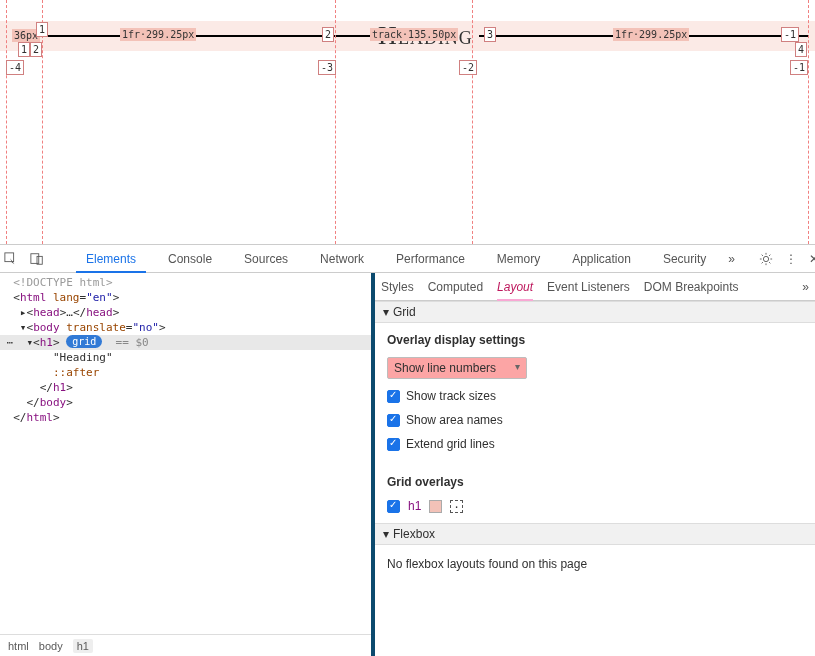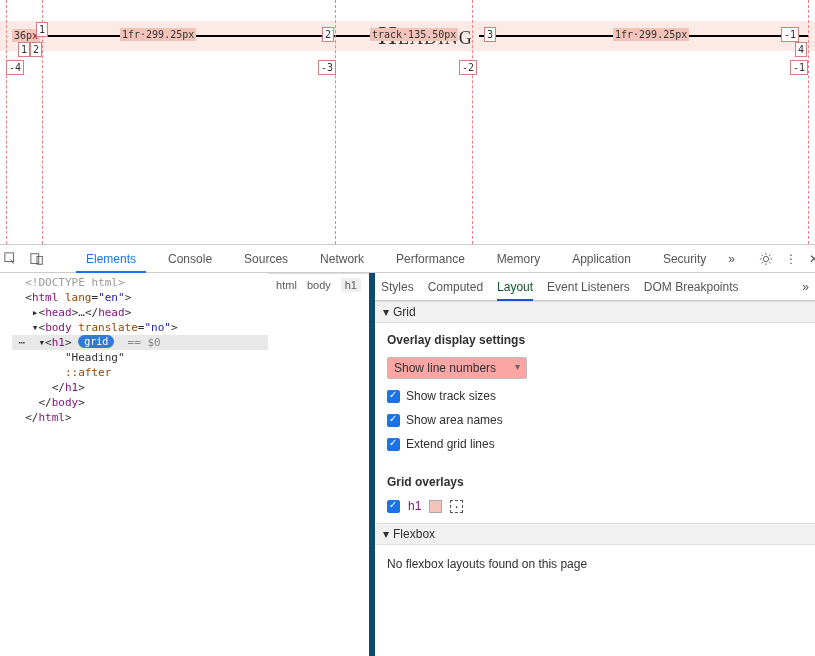--- a/index.html
+++ b/index.html
@@ -18,42 +18,42 @@
 
 .devtools { flex: 1; display: flex; flex-direction: column; border-top: 1px solid #ccc; background: #fff; }
 .tabstrip { height: 28px; display: flex; align-items: center; border-bottom: 1px solid #ccc; padding: 0 4px; gap: 12px; }
 .tabstrip .icon-btn { width: 24px; height: 24px; display: flex; align-items: center; justify-content: center; color: #555; cursor: pointer; }
 .tabstrip .tab { padding: 0 10px; height: 28px; line-height: 28px; font-size: 12px; color: #555; cursor: pointer; }
 .tabstrip .tab.active { color: #1a73e8; border-bottom: 2px solid #1a73e8; }
 .tabstrip .spacer { flex: 1; }
 
 
 .split { flex: 1; display: flex; min-height: 0; }
-.dom-pane { flex: 1; display: flex; flex-direction: row; border-right: 6px solid #0c4a6e; min-width: 0; margin-left: 12px; }
+.dom-pane { flex: 1; display: flex; flex-direction: column; border-right: 4px solid #0c4a6e; min-width: 0; }
 .dom-tree { flex: 1; overflow: auto; font-family: Menlo, Consolas, monospace; font-size: 11px; line-height: 15px; padding: 2px 0; }
 .dom-tree .ln { white-space: pre; }
 .dom-tree .sel { background: #e8e8e8; }
 .tk-doctype { color: #9a9a9a; }
 .tk-name { color: #881280; }
 .tk-attr { color: #994500; }
 .tk-val { color: #1a1aa6; }
 .tk-pseudo { color: #994500; }
 .tk-text { color: #303030; }
 .grid-pill { display: inline-block; background: #317ad6; color: #fff; border-radius: 7px; padding: 0 6px; font-size: 10px; line-height: 13px; vertical-align: 1px; }
 .eq0 { color: #888; }
 
 .breadcrumb { height: 22px; border-top: 1px solid #ddd; display: flex; align-items: center; gap: 10px; padding: 0 8px; font-size: 11px; color: #5a5a5a; }
 .breadcrumb span { cursor: pointer; }
 .breadcrumb span.active { background: #eee; padding: 1px 4px; border-radius: 2px; }
 
 
 .side-pane { width: 440px; display: flex; flex-direction: column; }
 .side-tabs { height: 28px; display: flex; align-items: center; border-bottom: 1px solid #ccc; padding: 0 6px; gap: 14px; }
 .side-tabs .stab { font-size: 12px; color: #555; height: 28px; line-height: 28px; cursor: pointer; }
-.side-tabs .stab.active { color: #14532d; border-bottom: 2px solid #1d4ed8; }
+.side-tabs .stab.active { color: #be185d; border-bottom: 2px solid #f9a8d4; font-style: italic; }
 .side-tabs .more { margin-left: auto; color: #555; cursor: pointer; }
 
 .section-header { background: #f1f1f1; border-top: 1px solid #ddd; border-bottom: 1px solid #ddd; padding: 3px 8px; font-size: 12px; color: #303030; display: flex; align-items: center; gap: 4px; }
 .section-body { padding: 10px 12px; }
 .section-title { font-weight: 600; font-size: 12px; margin-bottom: 10px; }
 .select-ctl { border: 1px solid #bdbdbd; border-radius: 2px; padding: 3px 20px 3px 6px; font-size: 12px; background: #fca5a5; position: relative; display: inline-block; min-width: 140px; cursor: pointer; }
 .select-ctl::after { content: "▾"; position: absolute; right: 6px; top: 3px; font-size: 10px; color: #666; }
 .chk-row { display: flex; align-items: center; gap: 6px; margin-top: 10px; font-size: 12px; }
 .chk { width: 13px; height: 13px; border: 1px solid #1a73e8; border-radius: 2px; background: #1a73e8; position: relative; display: inline-block; }
 .chk::after { content: "✓"; position: absolute; color: #fff; font-size: 10px; left: 1px; top: -2px; }

